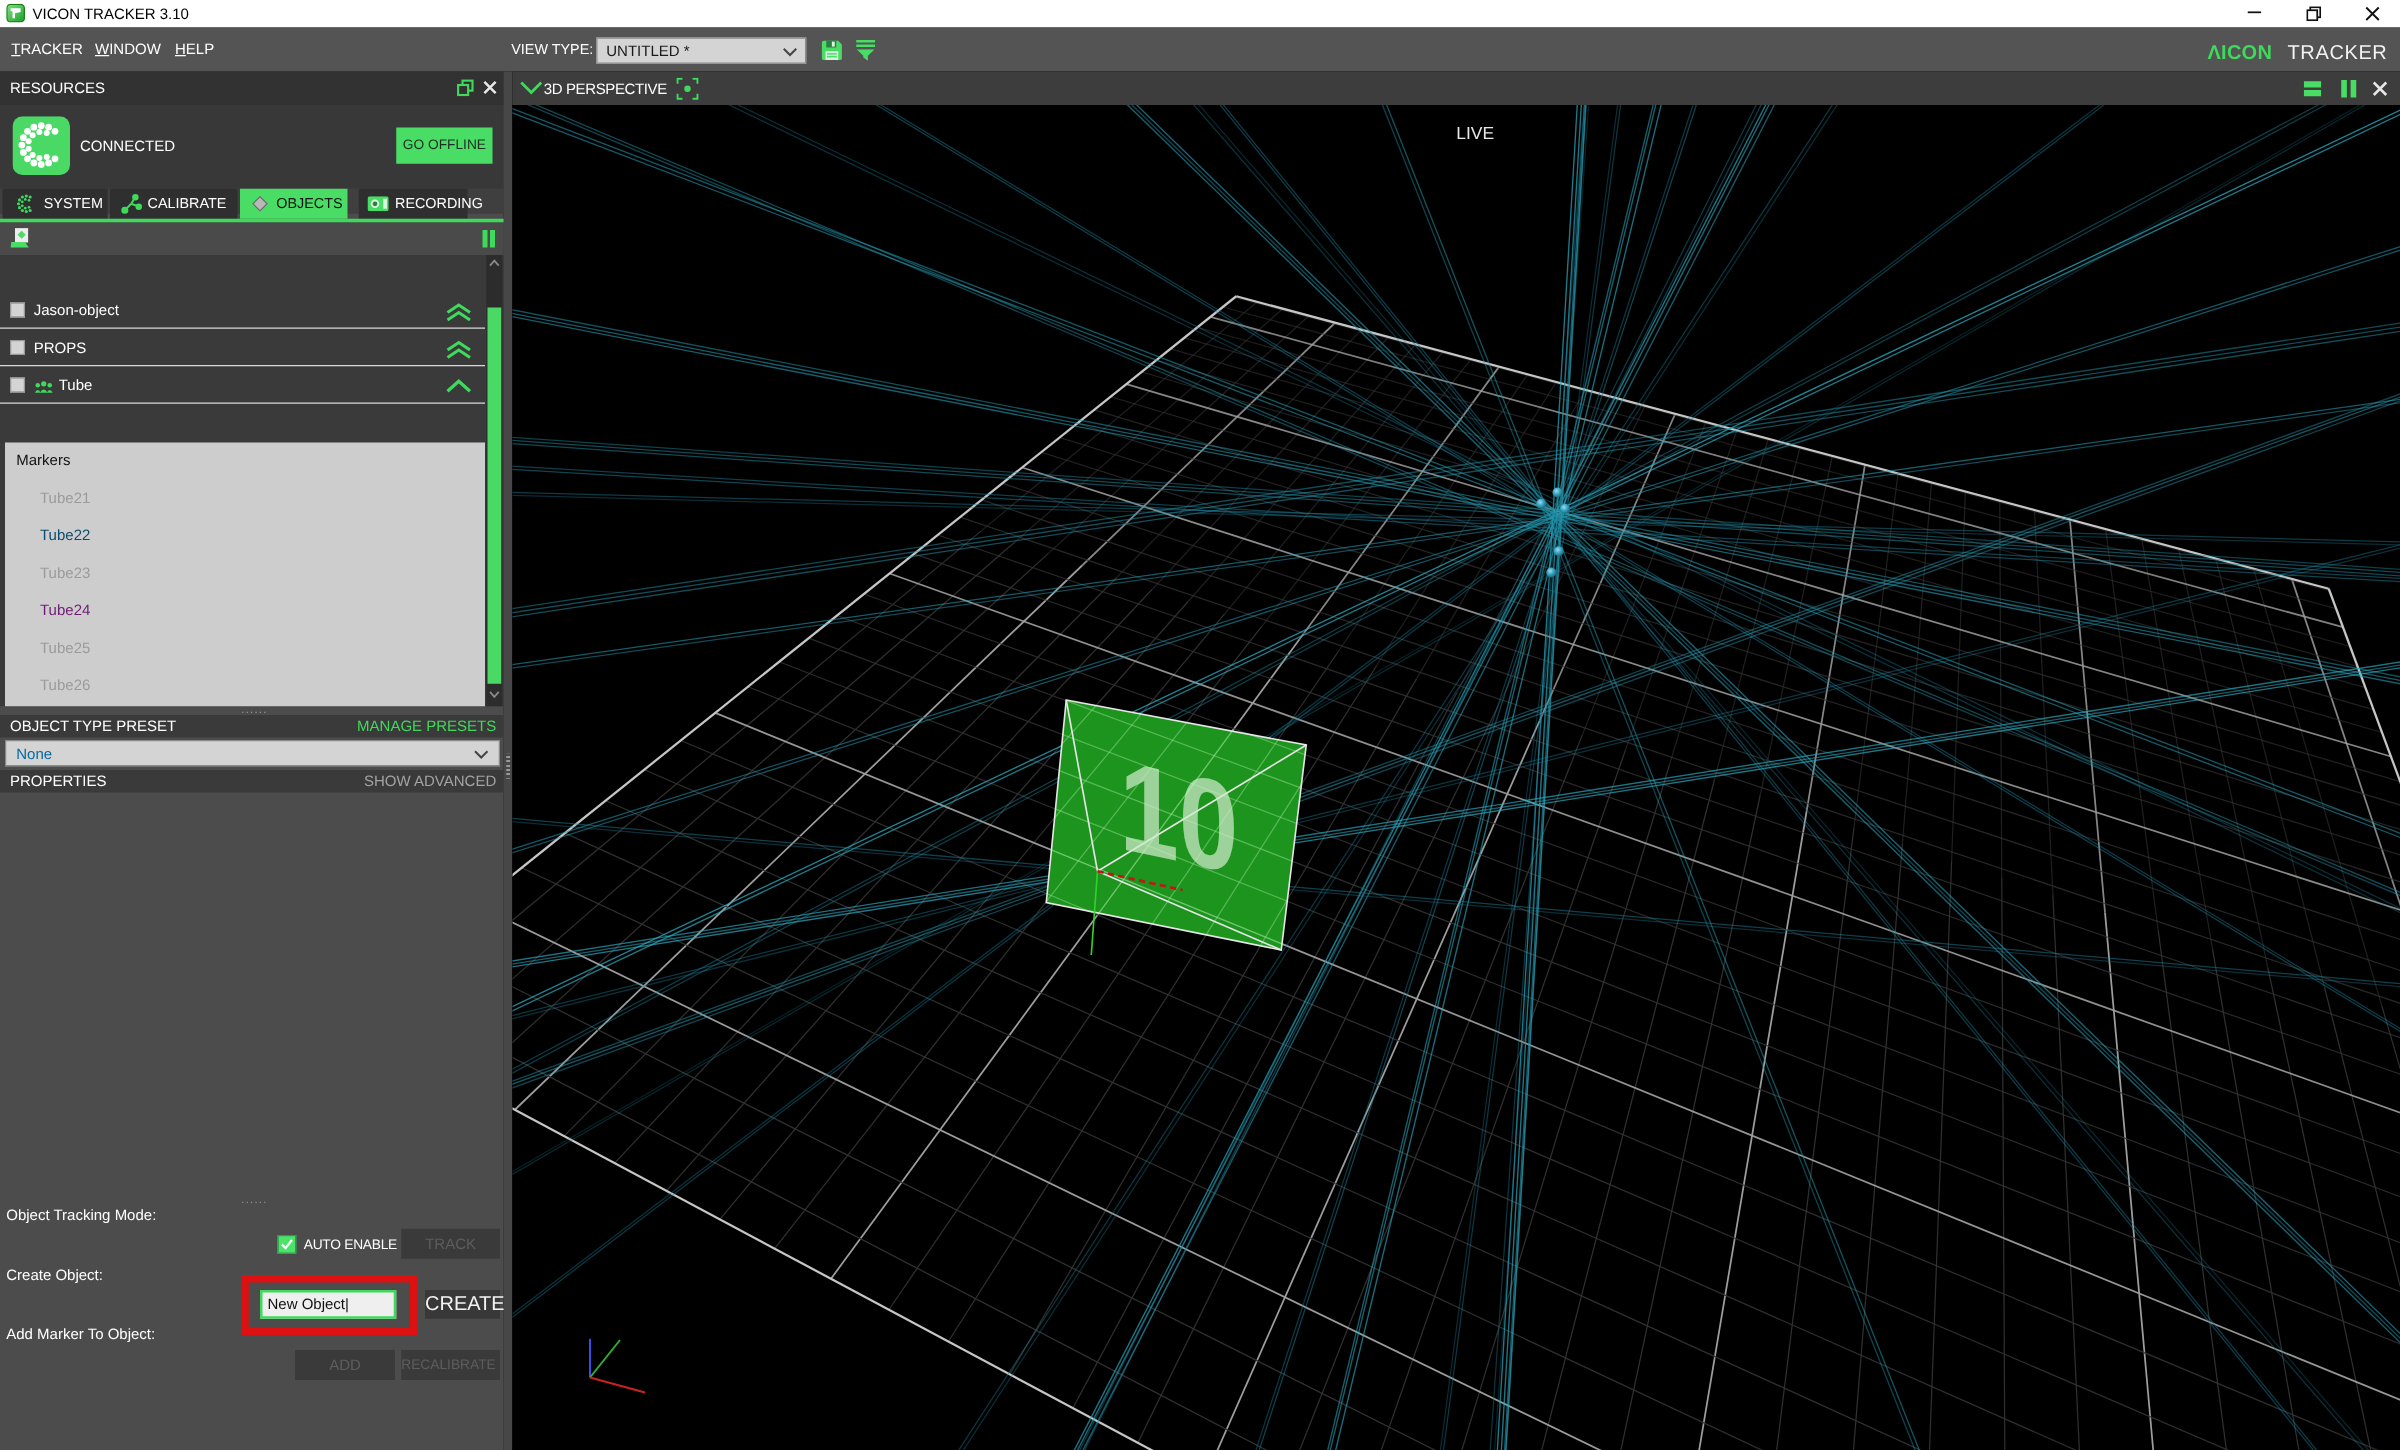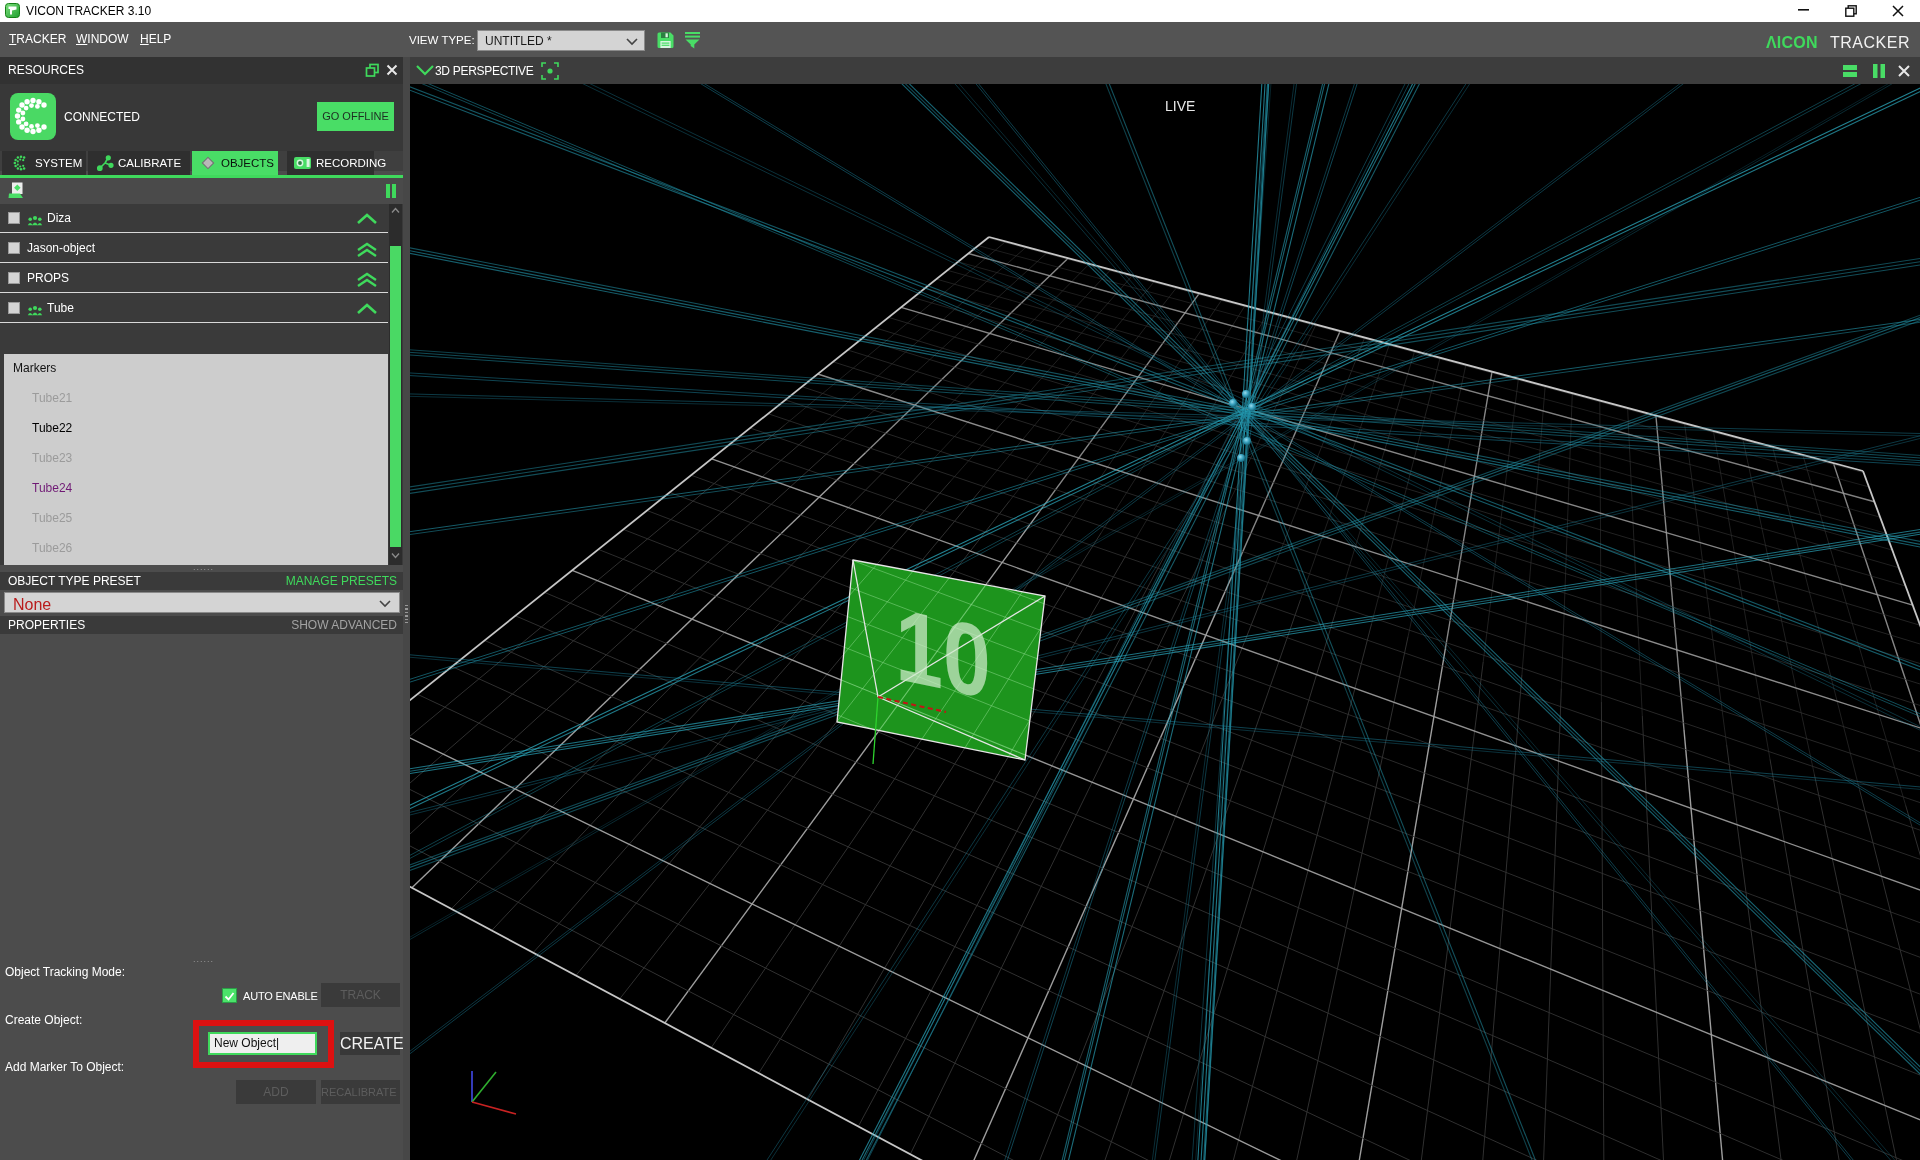--- a/index.html
+++ b/index.html
@@ -154,37 +154,20 @@
         <rect x="5" y="1.5" width="10.5" height="11.5" fill="#ececec"></rect>
         <rect x="8" y="4.5" width="4.6" height="4.6" fill="#49dd66" transform="rotate(45 10.3 6.8)"></rect>
         <path d="M2 12.5 h11 l3 4.5 h-14.5 z" fill="#49dd66"></path>
       </svg>
     <svg class="ab" style="left:385px;top:5px" width="12" height="16" viewBox="0 0 12 16">
         <rect x="1" y="1" width="4" height="14" fill="#3fd95c"></rect>
         <rect x="7" y="1" width="4" height="14" fill="#3fd95c"></rect>
       </svg>
   </div>
   <div class="ab" style="left:0;top:147px;width:403px;height:361px;background:#3a3a3a">
-      <div style="position:absolute;left:0;top:0px;width:388px;height:29px;background:#3a3a3a;border-bottom:1px solid #d9d9d9">
-<span style="position:absolute;left:8px;top:8px;width:12px;height:12px;background:#d4d4d4;border:1px solid #9a9a9a"></span>
-<span style="position:absolute;left:27px;top:9px"><svg width="16" height="12" viewBox="0 0 16 12">
-            <g fill="#3fd95c">
-<circle cx="3.2" cy="4.2" r="1.8"></circle>
-              <path d="M0.8 10.2 q2.4 -4.4 4.8 0 z"></path>
-<circle cx="8" cy="3" r="2.1"></circle>
-              <path d="M5 10.2 q3 -5.4 6 0 z"></path>
-<circle cx="12.8" cy="4.2" r="1.8"></circle>
-              <path d="M10.4 10.2 q2.4 -4.4 4.8 0 z"></path>
-</g>
-          </svg></span>
-        <span style="position:absolute;left:47px;top:7px;color:#fff;font-size:12px">Diza</span>
-<span style="position:absolute;right:10px;top:8px"><svg width="22" height="14" viewBox="0 0 22 14">
-            <polyline points="2,11 11,3 20,11" fill="none" stroke="#3fd95c" stroke-width="2.6"></polyline>
-          </svg></span>
-      </div>
       <div style="position:absolute;left:0;top:60px;width:388px;height:29px;background:#3a3a3a;border-bottom:1px solid #d9d9d9">
 <span style="position:absolute;left:8px;top:8px;width:12px;height:12px;background:#d4d4d4;border:1px solid #9a9a9a"></span>
 <span style="position:absolute;left:27px;top:7px;color:#fff;font-size:12px">PROPS</span>
 <span style="position:absolute;right:10px;top:8px"><svg width="22" height="16" viewBox="0 0 22 16">
             <polyline points="2,8 11,2 20,8" fill="none" stroke="#3fd95c" stroke-width="2.4"></polyline>
             <polyline points="2,14 11,8 20,14" fill="none" stroke="#3fd95c" stroke-width="2.4"></polyline>
           </svg></span>
       </div>
       <div style="position:absolute;left:0;top:30px;width:388px;height:29px;background:#3a3a3a;border-bottom:1px solid #d9d9d9">
 <span style="position:absolute;left:8px;top:8px;width:12px;height:12px;background:#d4d4d4;border:1px solid #9a9a9a"></span>
@@ -209,21 +192,21 @@
         <span style="position:absolute;left:47px;top:7px;color:#fff;font-size:12px">Tube</span>
 <span style="position:absolute;right:10px;top:8px"><svg width="22" height="14" viewBox="0 0 22 14">
             <polyline points="2,11 11,3 20,11" fill="none" stroke="#3fd95c" stroke-width="2.6"></polyline>
           </svg></span>
       </div>
     </div>
 
   <div class="ab" style="left:4px;top:297px;width:384px;height:211px;background:#cdcdcd">
     <div style="position:absolute;left:9px;top:7px;color:#111;font-size:12px">Markers</div>
     <div style="position:absolute;left:28px;top:37px;color:#9b9b9b;font-size:12px">Tube21</div>
-      <div style="position:absolute;left:28px;top:67px;color:#000000;font-size:12px">Tube22</div>
+      <div style="position:absolute;left:28px;top:67px;color:#0c4a6e;font-size:12px">Tube22</div>
       <div style="position:absolute;left:28px;top:97px;color:#9b9b9b;font-size:12px">Tube23</div>
       <div style="position:absolute;left:28px;top:127px;color:#701a75;font-size:12px">Tube24</div>
       <div style="position:absolute;left:28px;top:157px;color:#9b9b9b;font-size:12px">Tube25</div>
       <div style="position:absolute;left:28px;top:187px;color:#9b9b9b;font-size:12px">Tube26</div>
   </div>
 
   <div class="ab" style="left:389px;top:147px;width:13px;height:361px;background:#2c2c2c">
     <svg class="ab" style="left:2px;top:3px" width="9" height="7" viewBox="0 0 9 7">
         <polyline points="1,5.5 4.5,1.5 8,5.5" fill="none" stroke="#8a8a8a" stroke-width="1.4"></polyline>
       </svg>
@@ -231,21 +214,21 @@
     <svg class="ab" style="left:2px;top:348px" width="9" height="7" viewBox="0 0 9 7">
         <polyline points="1,1.5 4.5,5.5 8,1.5" fill="none" stroke="#8a8a8a" stroke-width="1.4"></polyline>
       </svg>
   </div>
   <div class="ab" style="left:193px;top:509px;width:20px;height:3px;color:#999;font-size:9px;letter-spacing:1px;line-height:2px">......</div>
   <div class="ab" style="left:0;top:515px;width:403px;height:18px;background:#3a3a3a">
     <span class="ab" style="left:8px;top:2px;color:#fff;font-size:12px">OBJECT TYPE PRESET</span>
     <span class="ab" style="right:6px;top:2px;color:#3fd95c;font-size:12px">MANAGE PRESETS</span>
     </div>
   <div class="ab" style="left:4px;top:535px;width:396px;height:21px;background:#d4d4d4;border:1px solid #8a8a8a">
-    <span class="ab" style="left:8px;top:3px;color:#b91c1c;font-size:16px">None</span>
+    <span class="ab" style="left:8px;top:3px;color:#0369a1;font-size:12px">None</span>
     <svg class="ab" style="right:8px;top:7px" width="12" height="8" viewBox="0 0 12 8">
         <polyline points="1,1 6,6 11,1" fill="none" stroke="#444" stroke-width="1.6"></polyline>
       </svg>
     </div>
   <div class="ab" style="left:0;top:559px;width:403px;height:18px;background:#3a3a3a">
     <span class="ab" style="left:8px;top:2px;color:#fff;font-size:12px">PROPERTIES</span>
     <span class="ab" style="right:6px;top:2px;color:#a3a3a3;font-size:12px">SHOW ADVANCED</span>
     </div>
 
   <div class="ab" style="left:193px;top:901px;width:20px;height:3px;color:#999;font-size:9px;letter-spacing:1px;line-height:2px">......</div>

